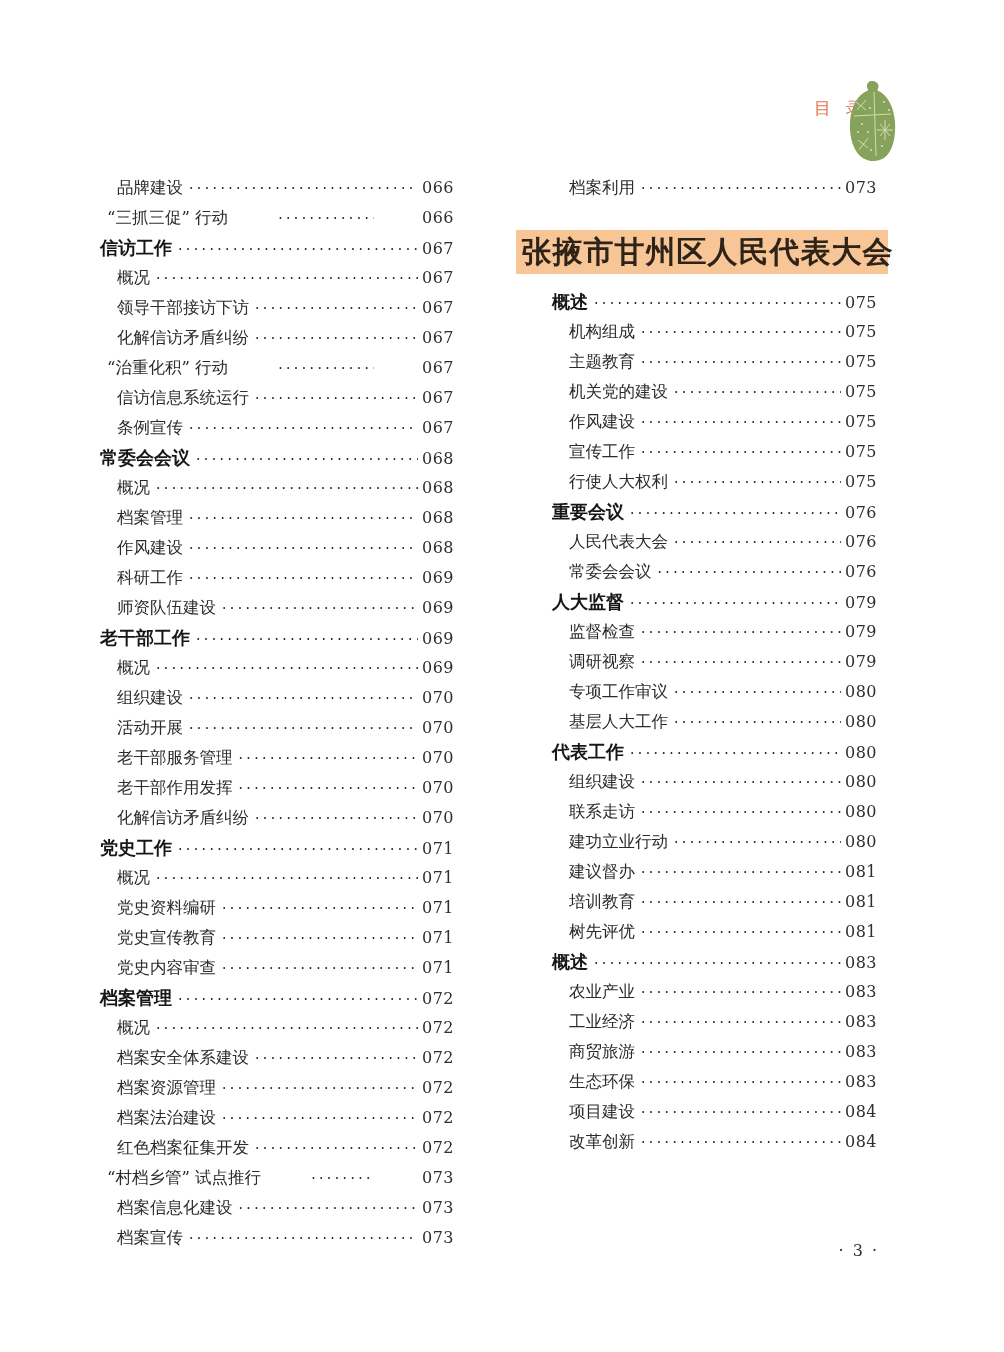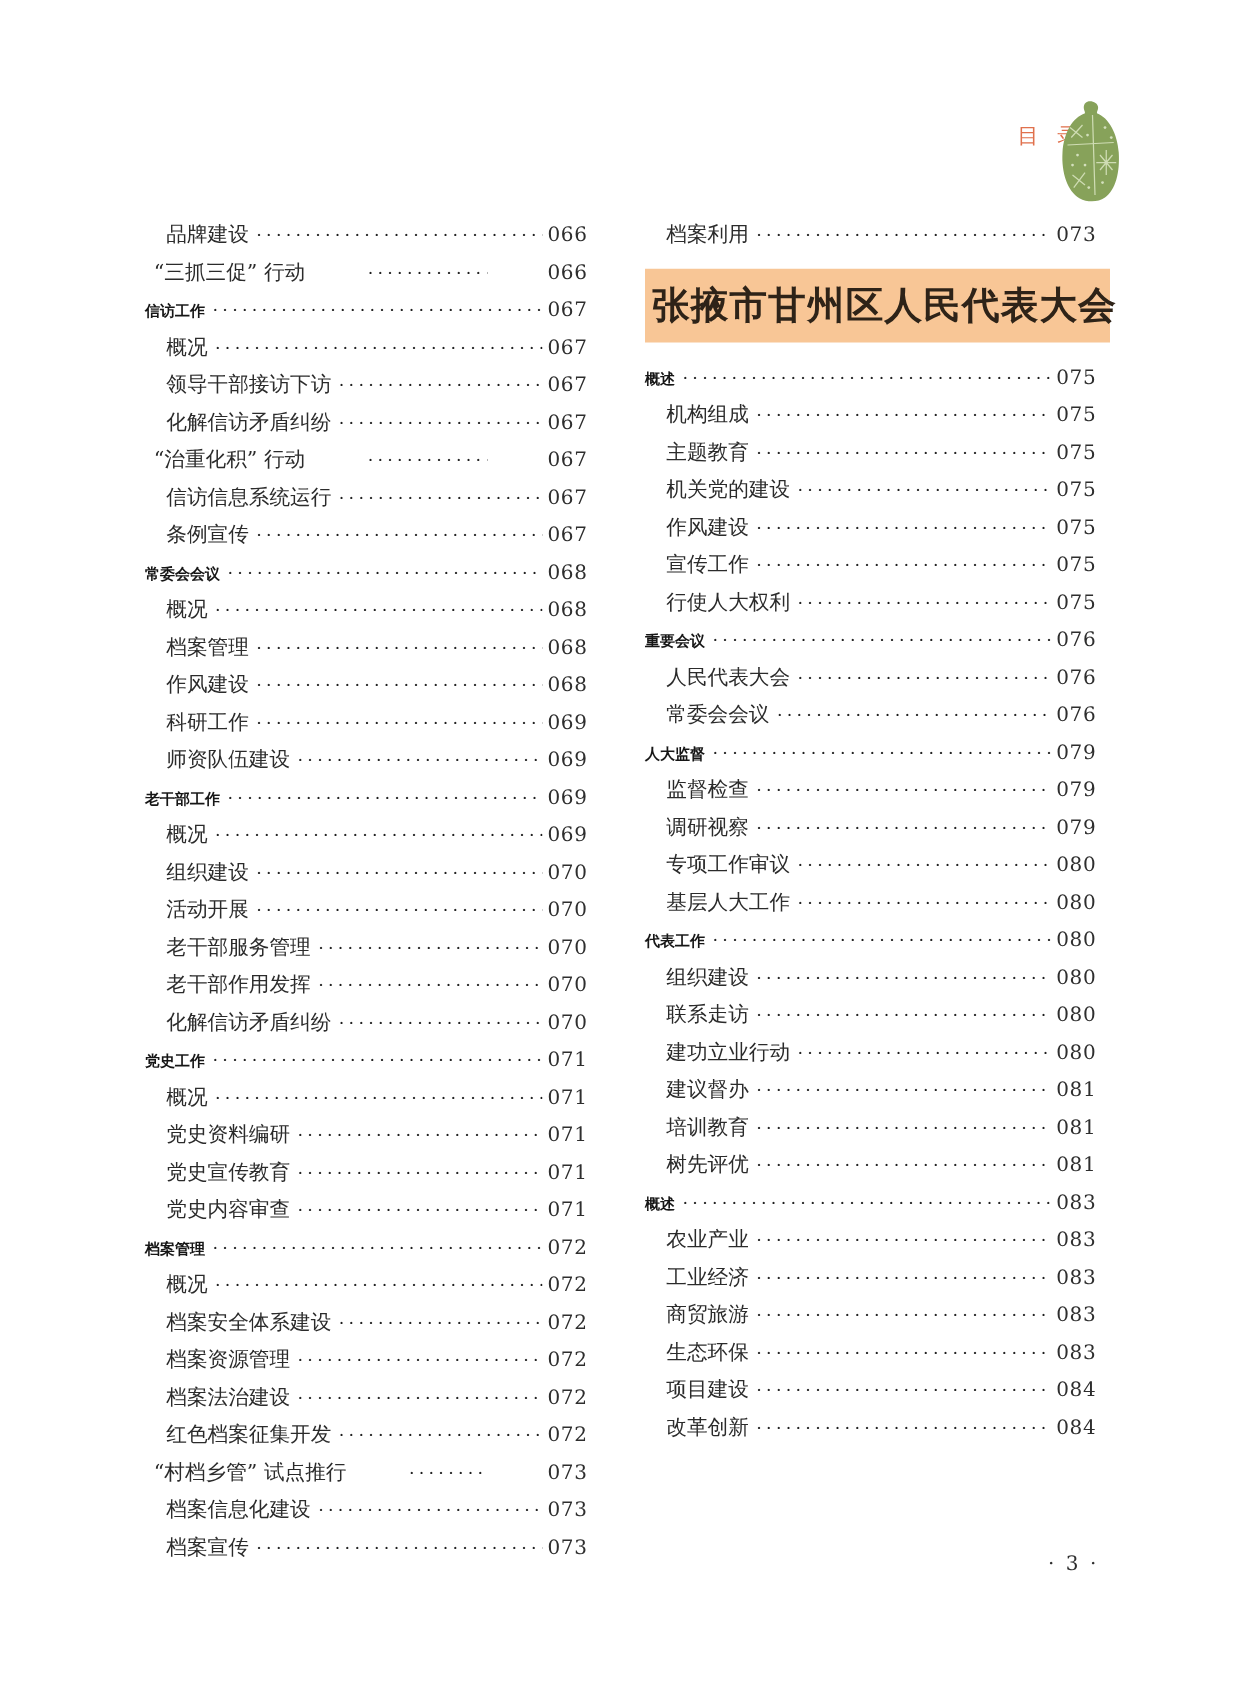--- a/index.html
+++ b/index.html
@@ -34,37 +34,37 @@
     left: 844px;
     width: 56px;
     height: 84px;
   }
 
   
   .col {
     position: absolute;
     top: 173px;
   }
-  .col-left  { left: 116px; width: 354px; }
+  .col-left  { left: 100px; width: 354px; }
   .col-right { left: 516px; width: 372px; }
-  .col-right .row { padding-right: 11px; }
+  .col-right .row { padding-right: 11px; margin-left: 36px; }
 
   
   .row {
     display: flex;
     align-items: baseline;
     height: 30px;
     line-height: 30px;
     white-space: nowrap;
   }
   .lab { flex: 0 0 auto; }
   .row.section .lab {
     font-family: Liberation Serif, serif;
     font-weight: 700;
-    font-size: 12px;
+    font-size: 18px;
     color: #161616;
   }
   .row.item { padding-left: 17px; }
   .col-right .row.item { padding-left: 17px; }
   .row.item.hang { padding-left: 7px; gap: 44px; }
   .row.item .lab {
     font-family: "DejaVu Serif", "Liberation Serif", serif;
     font-size: 16.5px;
     color: #2b2b2b;
   }
@@ -80,22 +80,22 @@
   .pg {
     flex: 0 0 auto;
     font-family: "DejaVu Serif", "Liberation Serif", serif;
     font-size: 16px;
     letter-spacing: 0.5px;
     color: #2e2e2e;
   }
 
   
   .banner {
-    height: 59px;
-    margin: 12px 0 13px 0;
+    height: 44px;
+    margin: 27px 0 13px 0;
     background: var(--banner-bg, #F8C696);
     display: flex;
     align-items: center;
     justify-content: center;
     padding-left: 11px;
   }
   .banner-text {
     font-family: "Liberation Sans", sans-serif;
     font-weight: 700;
     font-size: 30px;

